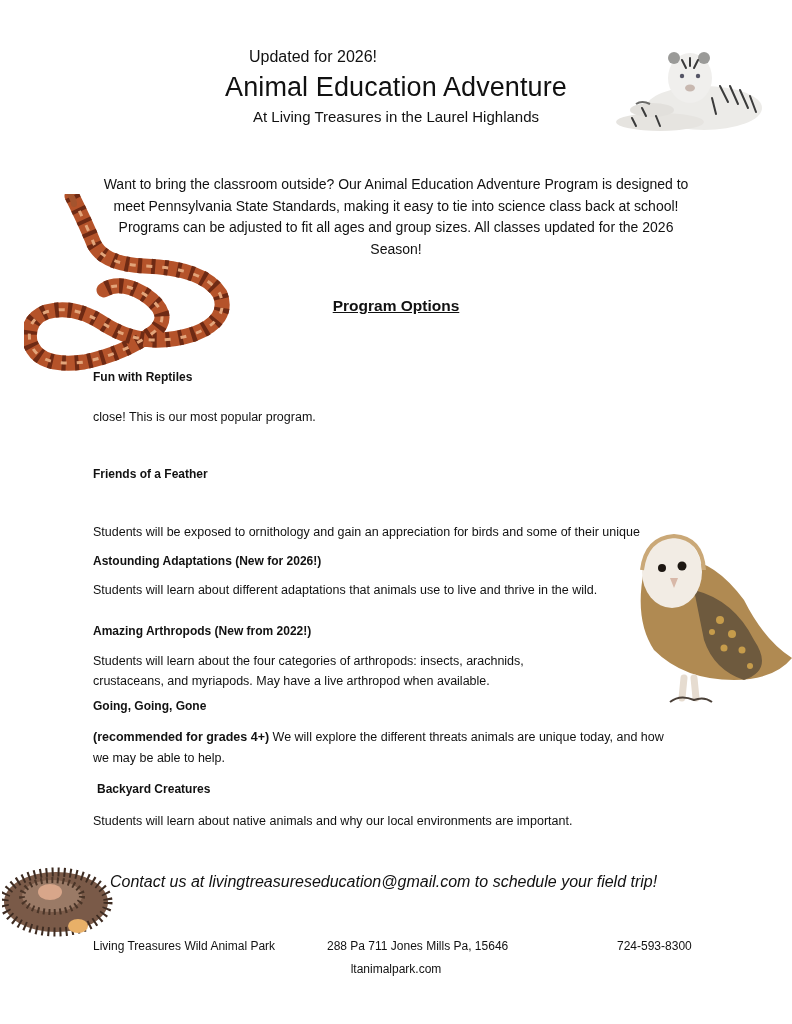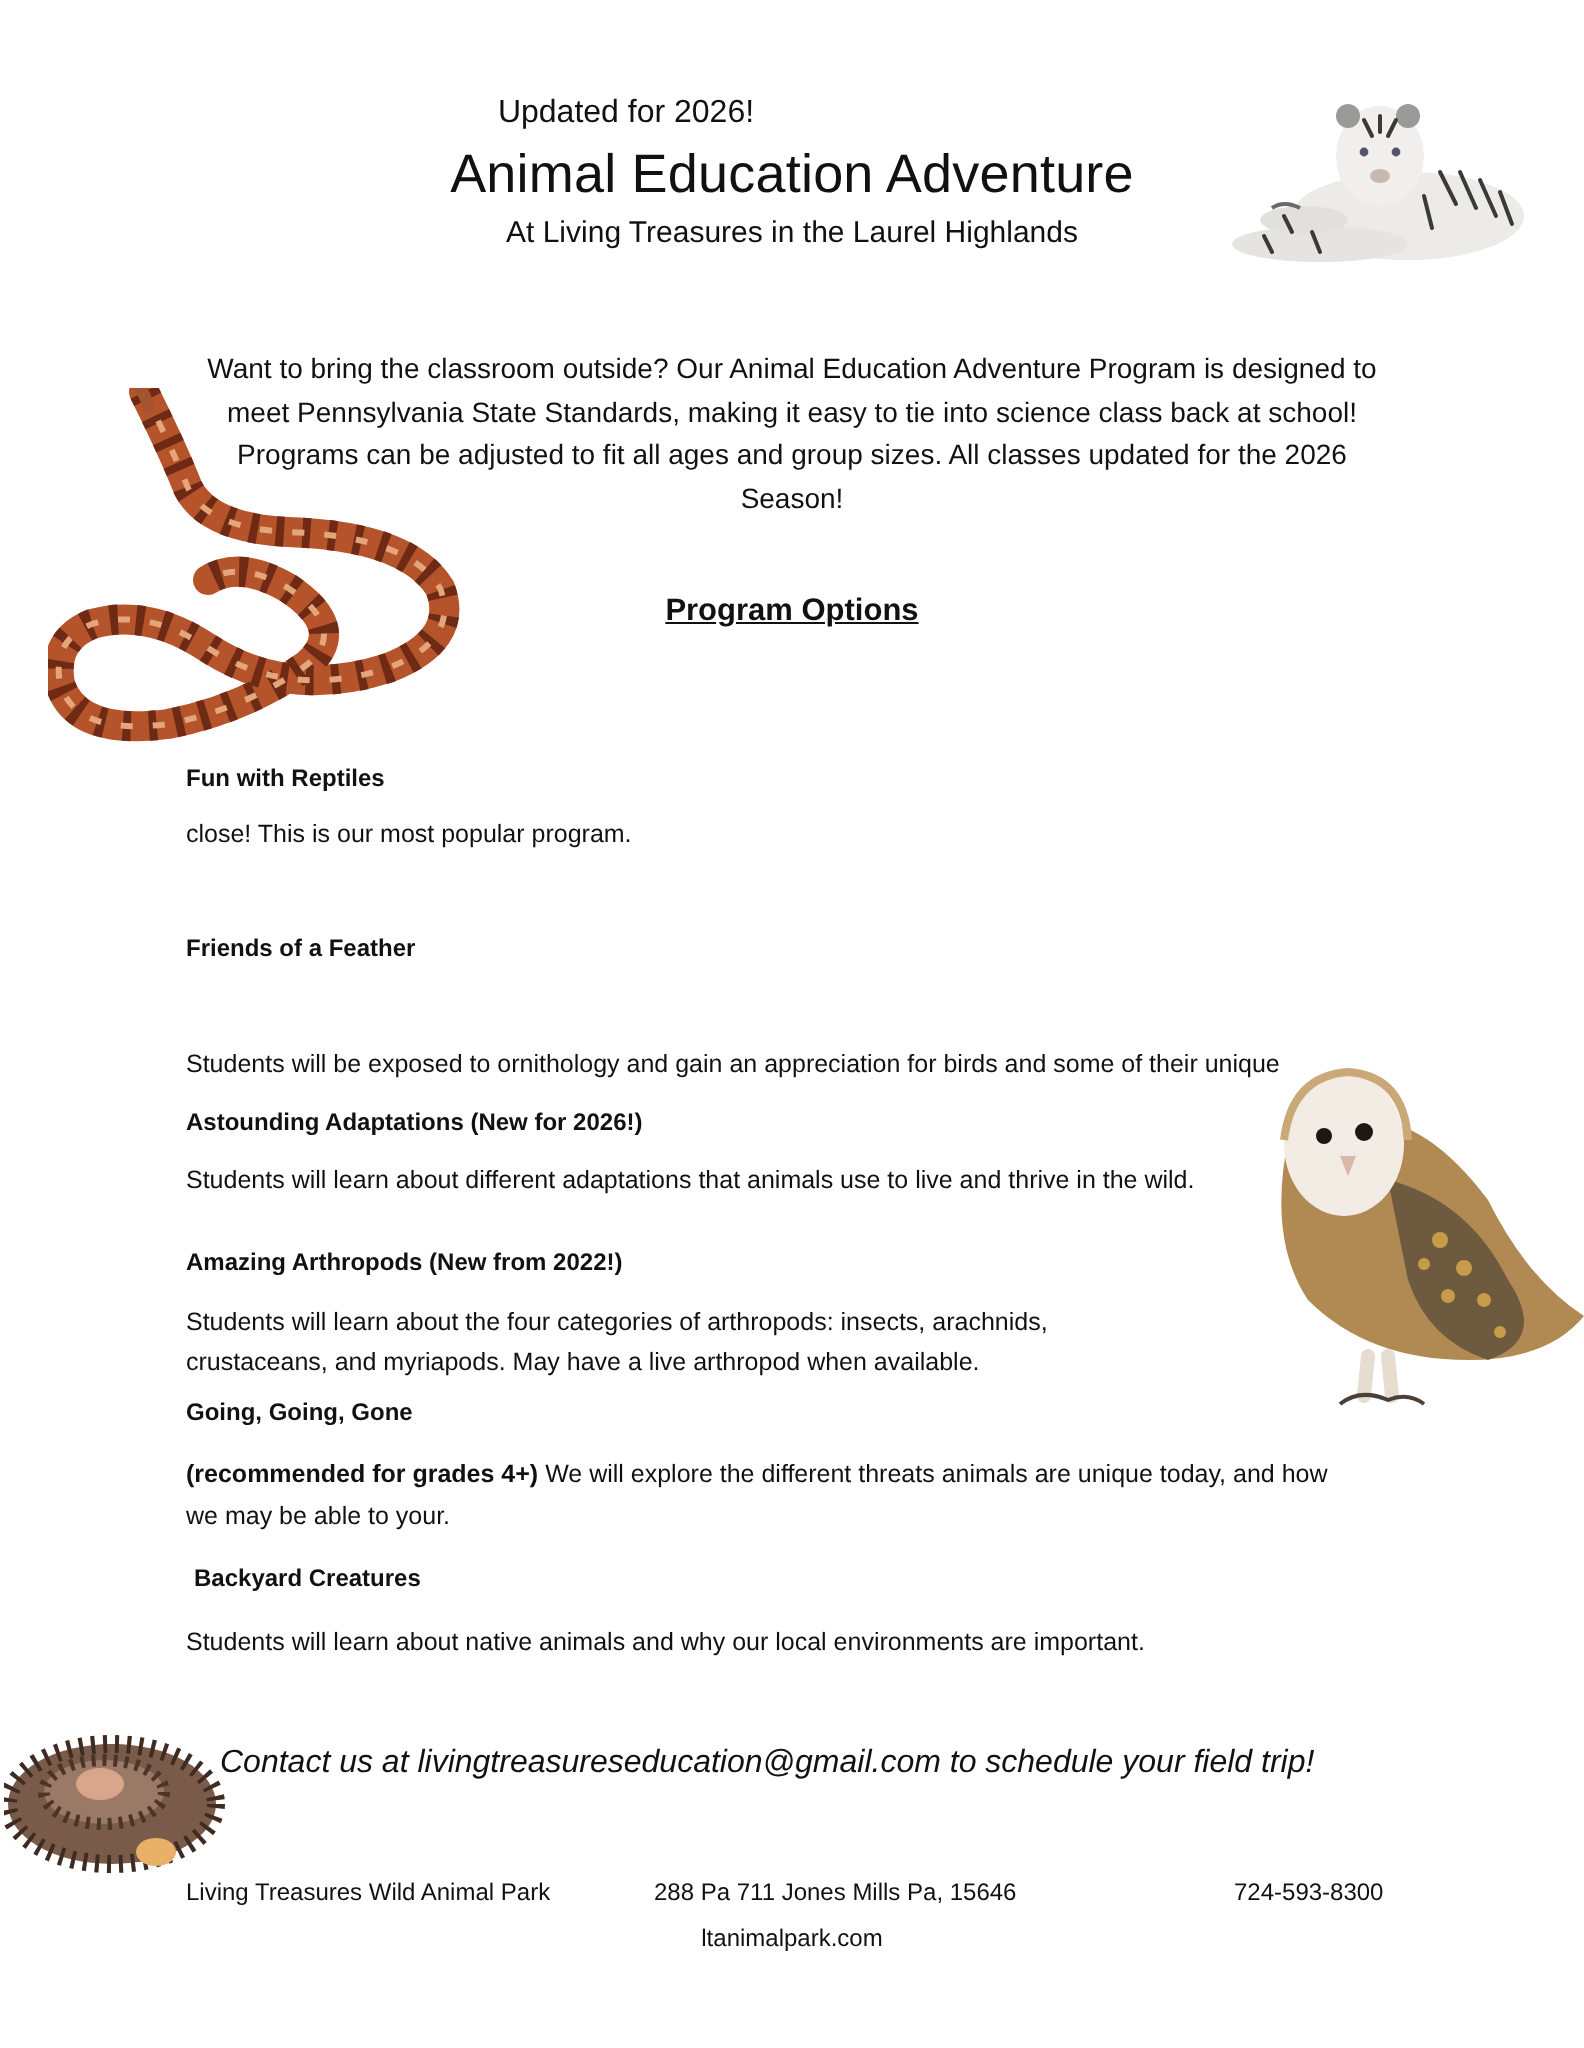--- a/index.html
+++ b/index.html
@@ -77,21 +77,21 @@
   <svg width="210" height="180" viewBox="0 0 210 180">
     <path d="M48 2 Q62 30 70 50 Q80 70 120 72 Q180 74 196 100 Q206 126 170 140 Q120 156 80 130 Q50 110 22 118 Q2 126 6 148 Q14 174 60 168 Q100 160 130 138 Q150 120 120 100 Q96 86 80 96" stroke="#b5532a" stroke-width="15" fill="none" stroke-linecap="round"></path>
     <path d="M48 2 Q62 30 70 50 Q80 70 120 72 Q180 74 196 100 Q206 126 170 140 Q120 156 80 130 Q50 110 22 118 Q2 126 6 148 Q14 174 60 168 Q100 160 130 138 Q150 120 120 100 Q96 86 80 96" stroke="#6e2a14" stroke-width="15" fill="none" stroke-dasharray="4 9" stroke-linecap="butt"></path>
     <path d="M48 2 Q62 30 70 50 Q80 70 120 72 Q180 74 196 100 Q206 126 170 140 Q120 156 80 130 Q50 110 22 118 Q2 126 6 148 Q14 174 60 168 Q100 160 130 138 Q150 120 120 100 Q96 86 80 96" stroke="#e3a57a" stroke-width="3" fill="none" stroke-dasharray="6 10"></path>
     <path d="M46 0 Q50 6 50 10" stroke="#a4542e" stroke-width="6" fill="none" stroke-linecap="round"></path>
   </svg>
 </div>
 
 <div class="abs center options-heading">Program Options</div>
 
-<div class="abs program-title" style="top:382px;">Fun with Reptiles</div>
+<div class="abs program-title" style="top:370px;">Fun with Reptiles</div>
 <div class="abs program-desc" style="top:407px;">
   <div>close! This is our most popular program.</div>
 </div>
 
 <div class="abs program-title" style="top:467px;">Friends of a Feather</div>
 <div class="abs program-desc" style="top:494px;margin-top:28px;">
   <div>Students will be exposed to ornithology and gain an appreciation for birds and some of their unique</div>
 </div>
 
 <div class="abs program-title" style="top:554px;">Astounding Adaptations (New for 2026!)</div>
@@ -101,21 +101,21 @@
 
 <div class="abs program-title" style="top:624px;">Amazing Arthropods (New from 2022!)</div>
 <div class="abs program-desc" style="top:651px; line-height:20px;">
   <div>Students will learn about the four categories of arthropods: insects, arachnids,</div>
   <div>crustaceans, and myriapods. May have a live arthropod when available.</div>
 </div>
 
 <div class="abs program-title" style="top:699px;">Going, Going, Gone</div>
 <div class="abs program-desc" style="top:727px;">
   <div><b>(recommended for grades 4+)</b><span> We will explore the different threats animals are unique today, and how</span></div>
-  <div>we may be able to your.</div>
+  <div>we may be able to help.</div>
 </div>
 
 <div class="abs program-title" style="top:782px; left:97px;">Backyard Creatures</div>
 <div class="abs program-desc" style="top:811px;">
   <div>Students will learn about native animals and why our local environments are important.</div>
 </div>
 
 <div class="abs" style="top:530px; left:624px; width:168px; height:182px;">
   <svg width="168" height="182" viewBox="0 0 168 182">
     <path d="M20 40 Q10 90 30 120 Q60 150 110 150 Q150 150 168 128 Q140 110 120 70 Q90 30 60 30 Z" fill="#b08a52"></path>

